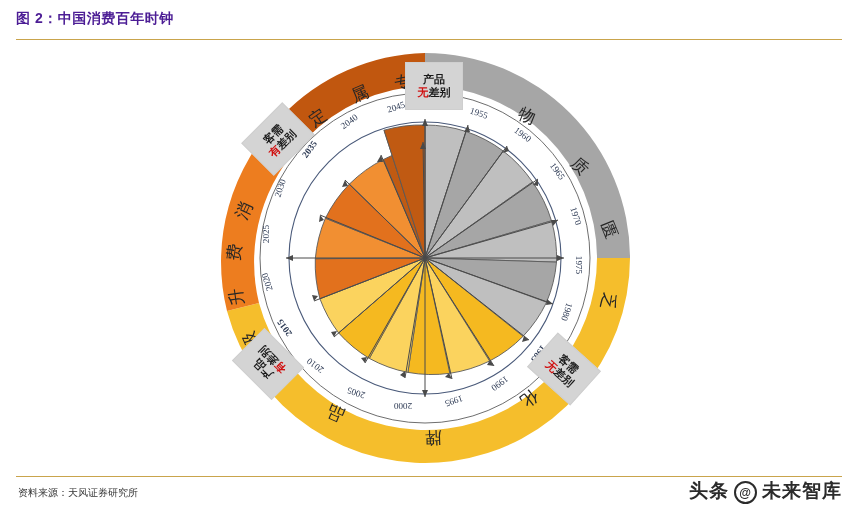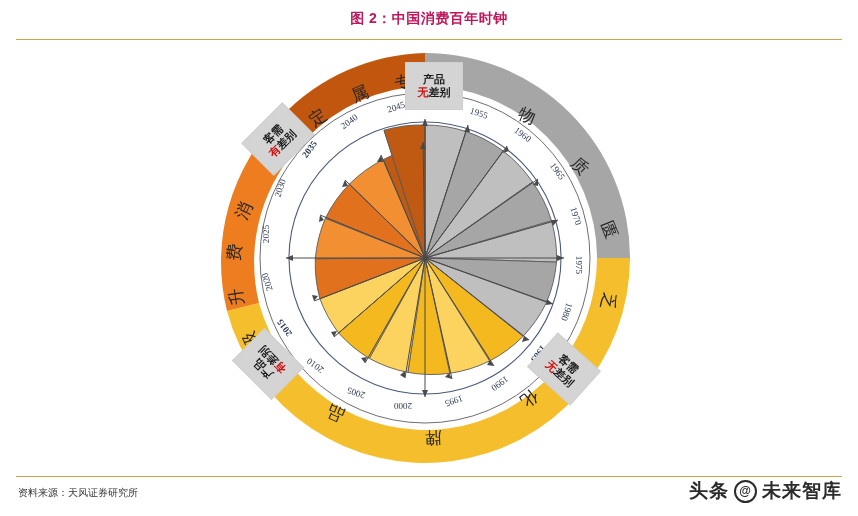--- a/index.html
+++ b/index.html
@@ -4,33 +4,33 @@
 <style>
   html,body{margin:0;padding:0;}
   body{
     width:858px;height:516px;background:#ffffff;
     font-family:"Liberation Sans","DejaVu Sans",sans-serif;
     overflow:hidden;position:relative;
   }
   .page{position:absolute;inset:0;}
   .hdr{
     position:absolute;left:16px;top:10px;right:16px;height:30px;
-    font-size:14px;font-weight:bold;color:#be185d;letter-spacing:.5px;text-align:center;
+    font-size:14px;font-weight:bold;color:#4c1d95;letter-spacing:.5px;
   }
   .hdr-rule{
     position:absolute;left:16px;top:39px;width:826px;height:1px;background:#c9a44c;
   }
   .ftr-rule{
     position:absolute;left:16px;top:476px;width:826px;height:1px;background:#c9a44c;
   }
   .ftr{
     position:absolute;left:18px;top:486px;font-size:10px;color:#333;
   }
   .wm{
-    position:absolute;right:16px;top:478px;display:flex;align-items:center;gap:5px;
+    position:absolute;right:16px;top:478px;display:flex;align-items:flex-end;gap:5px;
     font-size:19px;font-weight:bold;color:#2b2b2b;letter-spacing:1px;
   }
   .wm .at{
     display:inline-flex;align-items:center;justify-content:center;
     width:19px;height:19px;border:2px solid #2b2b2b;border-radius:50%;
     font-size:12px;line-height:1;
   }
   .fig{position:absolute;left:190px;top:46px;width:470px;height:420px;}
   .fig svg{display:block;}
   .yr{font-family:"Liberation Serif","DejaVu Serif",serif;font-size:9.2px;fill:#2e3b55;}

